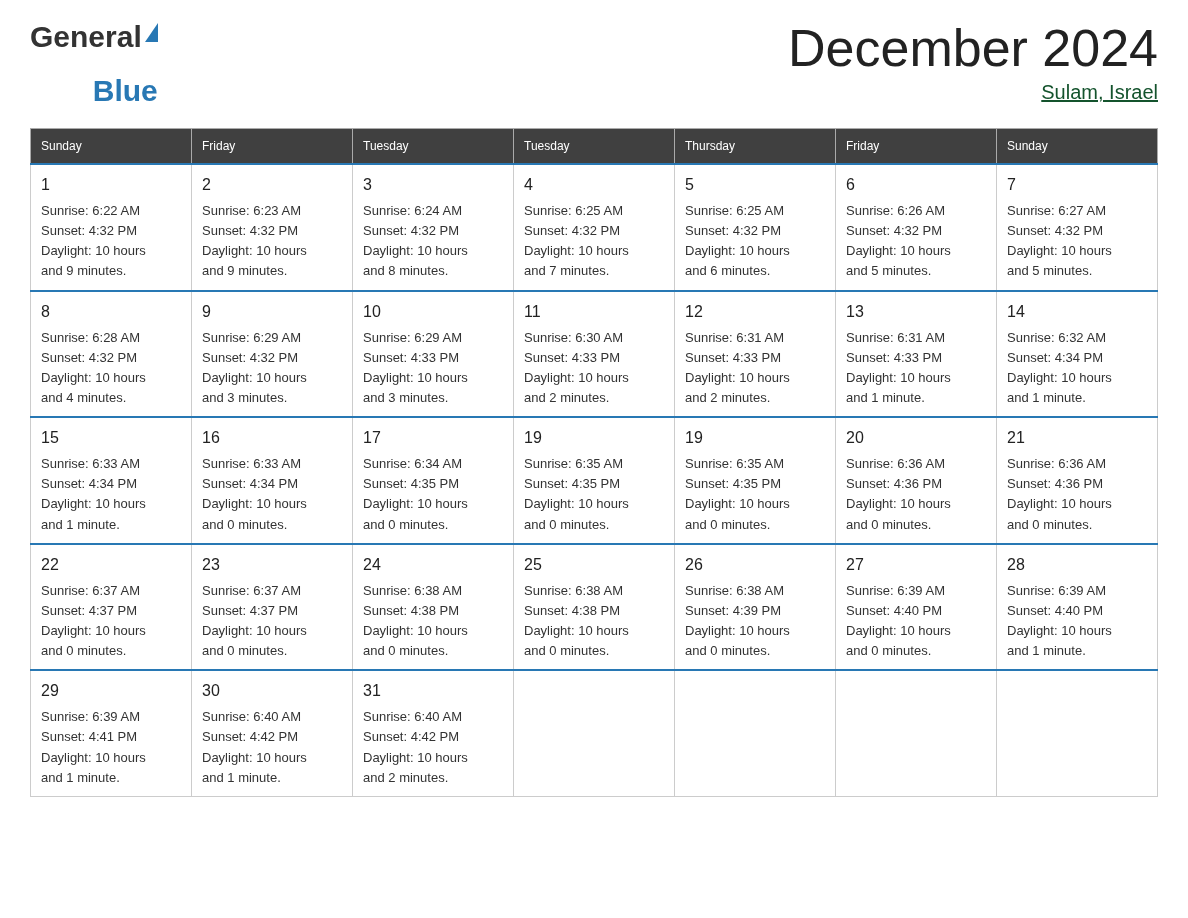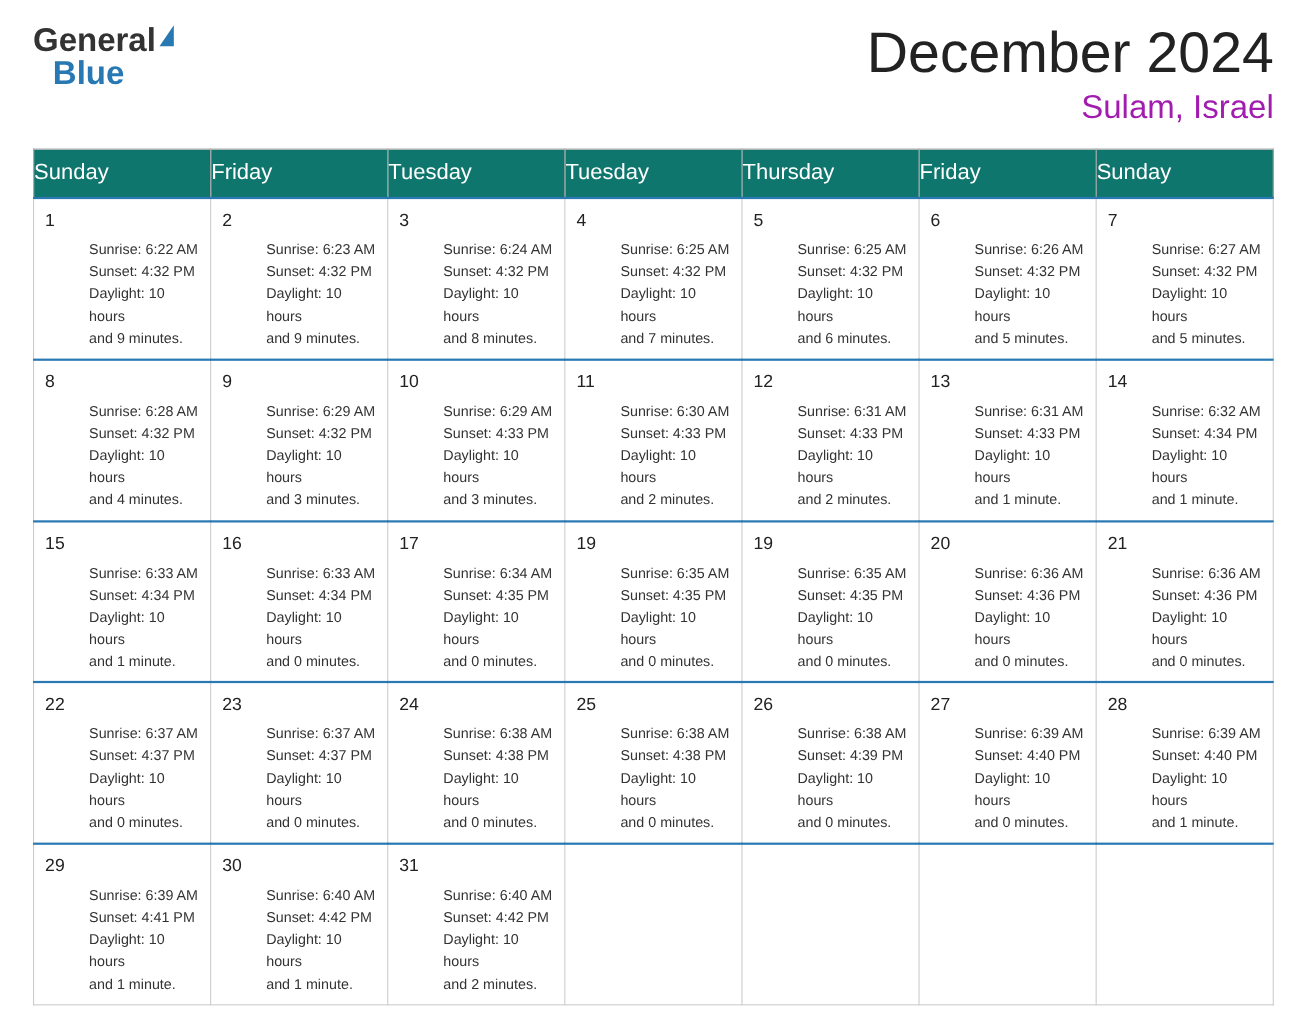--- a/index.html
+++ b/index.html
@@ -19,34 +19,35 @@
     .title-section {
       text-align: right;
     }
     .month-title {
       font-size: 52px;
       font-weight: 400;
       color: #222;
       line-height: 1.1;
     }
     .location {
-      font-size: 30px;
-      color: #a21caf;
+      font-size: 20px;
+      color: #14532d;
       margin-top: 4px;
+      text-decoration: underline;
     }
     .calendar {
       width: 100%;
       border-collapse: collapse;
     }
     .calendar thead tr th {
-      background-color: #0f766e;
+      background-color: #404040;
       color: #fff;
-      padding: 10px 0;
+      padding: 10px 10px;
       text-align: left;
-      font-size: 20px;
+      font-size: 12px;
       font-weight: normal;
       border: 1px solid #aaa;
     }
     .calendar tbody tr td {
       vertical-align: top;
       padding: 8px 10px;
       border: 1px solid #ccc;
       width: 14.28%;
       min-height: 100px;
       font-size: 13.5px;
@@ -56,32 +57,32 @@
     .day-number {
       font-size: 16px;
       font-weight: normal;
       color: #222;
       margin-bottom: 4px;
     }
     .day-info {
       font-size: 13px;
       color: #333;
       line-height: 1.55;
-      margin-left: 40px;
     }
     .calendar tbody tr {
       border-top: 2px solid #2878b4;
     }
     .empty-cell {
       background: #fff;
     }
     .logo-wrapper {
       display: flex;
       flex-direction: column;
-      align-items: flex-start;
+      align-items: flex-end;
+      gap: 24px;
     }
     .logo-line1 {
       display: flex;
       align-items: center;
     }
     .logo-line1 span {
       font-size: 30px;
       font-weight: bold;
       color: #333;
     }

